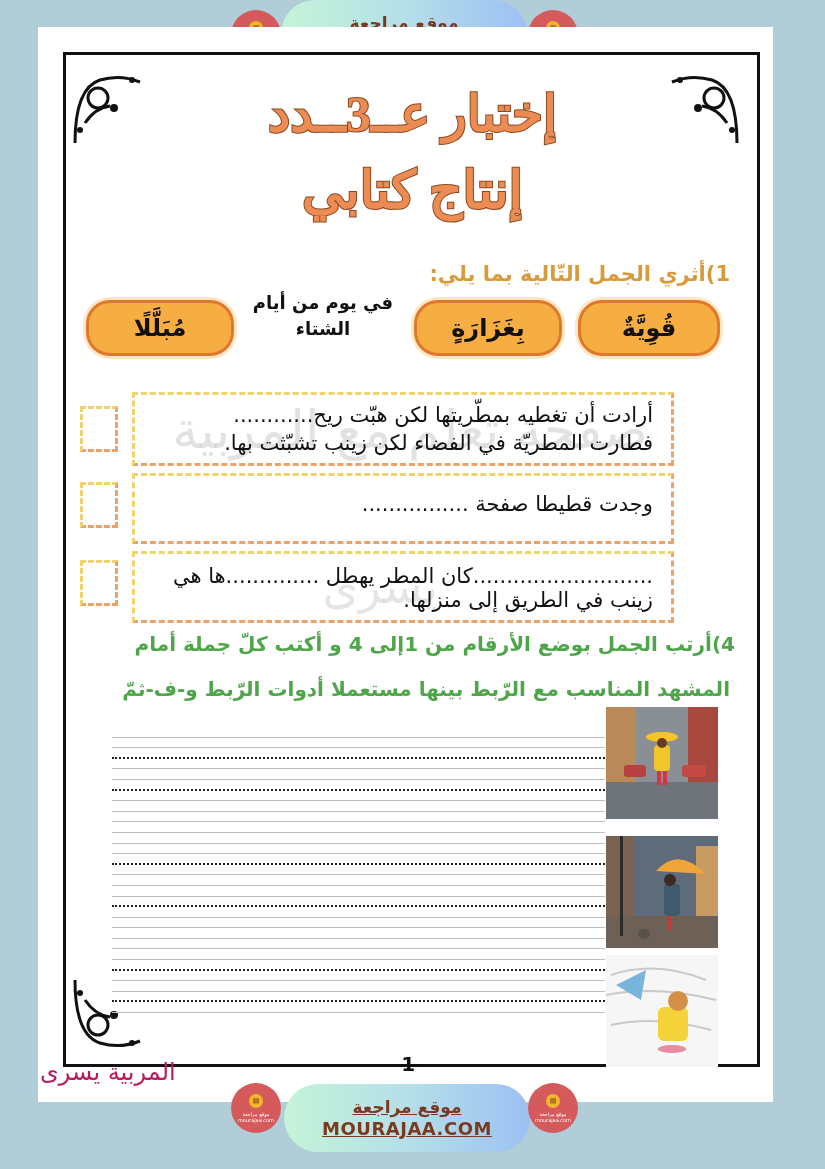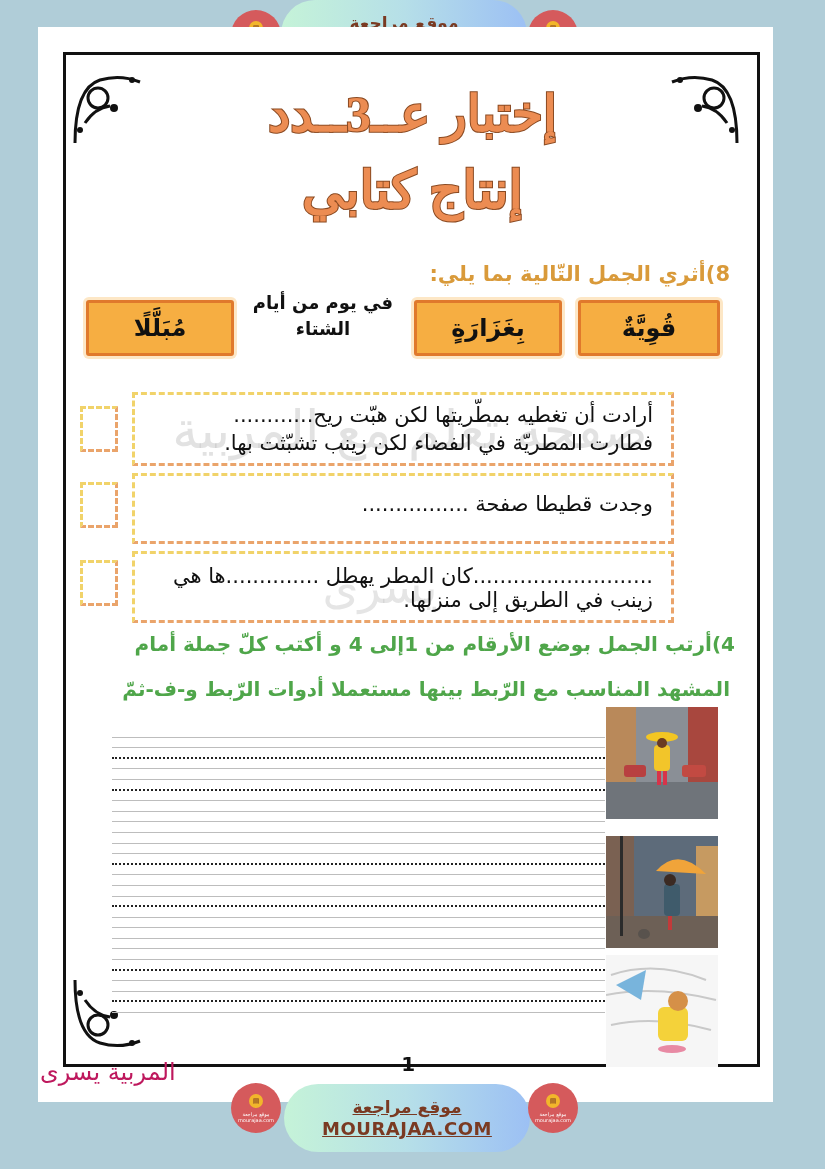--- a/index.html
+++ b/index.html
@@ -61,21 +61,21 @@
   }
   .q1 { right: 95px; top: 262px; font-size: 21px; color: #d99a3a; }
   .q2a { right: 90px; top: 632px; font-size: 20px; color: #4fa64a; }
   .q2b { right: 95px; top: 677px; font-size: 20px; color: #4fa64a; }
 
   
   .cloud {
     position: absolute; top: 300px; height: 56px;
     background: #f6ae42;
     border: 3px solid #e0792c;
-    border-radius: 3px;
+    border-radius: 24px;
     box-shadow: 0 0 0 3px #fde7c6;
     display: flex; align-items: center; justify-content: center;
     font-weight: bold; font-size: 24px; color: #111; direction: rtl;
   }
   .cloud-plain {
     position: absolute; top: 290px; width: 170px; text-align: center; direction: rtl;
     font-weight: bold; font-size: 18px; line-height: 26px; color: #111;
   }
 
   
@@ -178,21 +178,21 @@
         <circle cx="44" cy="40" r="4"></circle>
         <circle cx="62" cy="12" r="3"></circle>
         <circle cx="10" cy="62" r="3"></circle>
       </g>
     </svg>
 </div>
 
 <div class="title title1">إختبار عــ3ــدد</div>
 <div class="title title2">إنتاج كتابي</div>
 
-<div class="q-head q1">8)أثري الجمل التّالية بما يلي:</div>
+<div class="q-head q1">1)أثري الجمل التّالية بما يلي:</div>
 
 <div class="cloud" style="left:578px; width:142px;">
   <span>قُوِيَّةٌ</span>
 </div>
 <div class="cloud" style="left:414px; width:148px;">
   <span>بِغَزَارَةٍ</span>
 </div>
 <div class="cloud-plain" style="left:238px;">في يوم من أيام الشتاء</div>
 <div class="cloud" style="left:86px; width:148px;">
   <span>مُبَلَّلًا</span>

